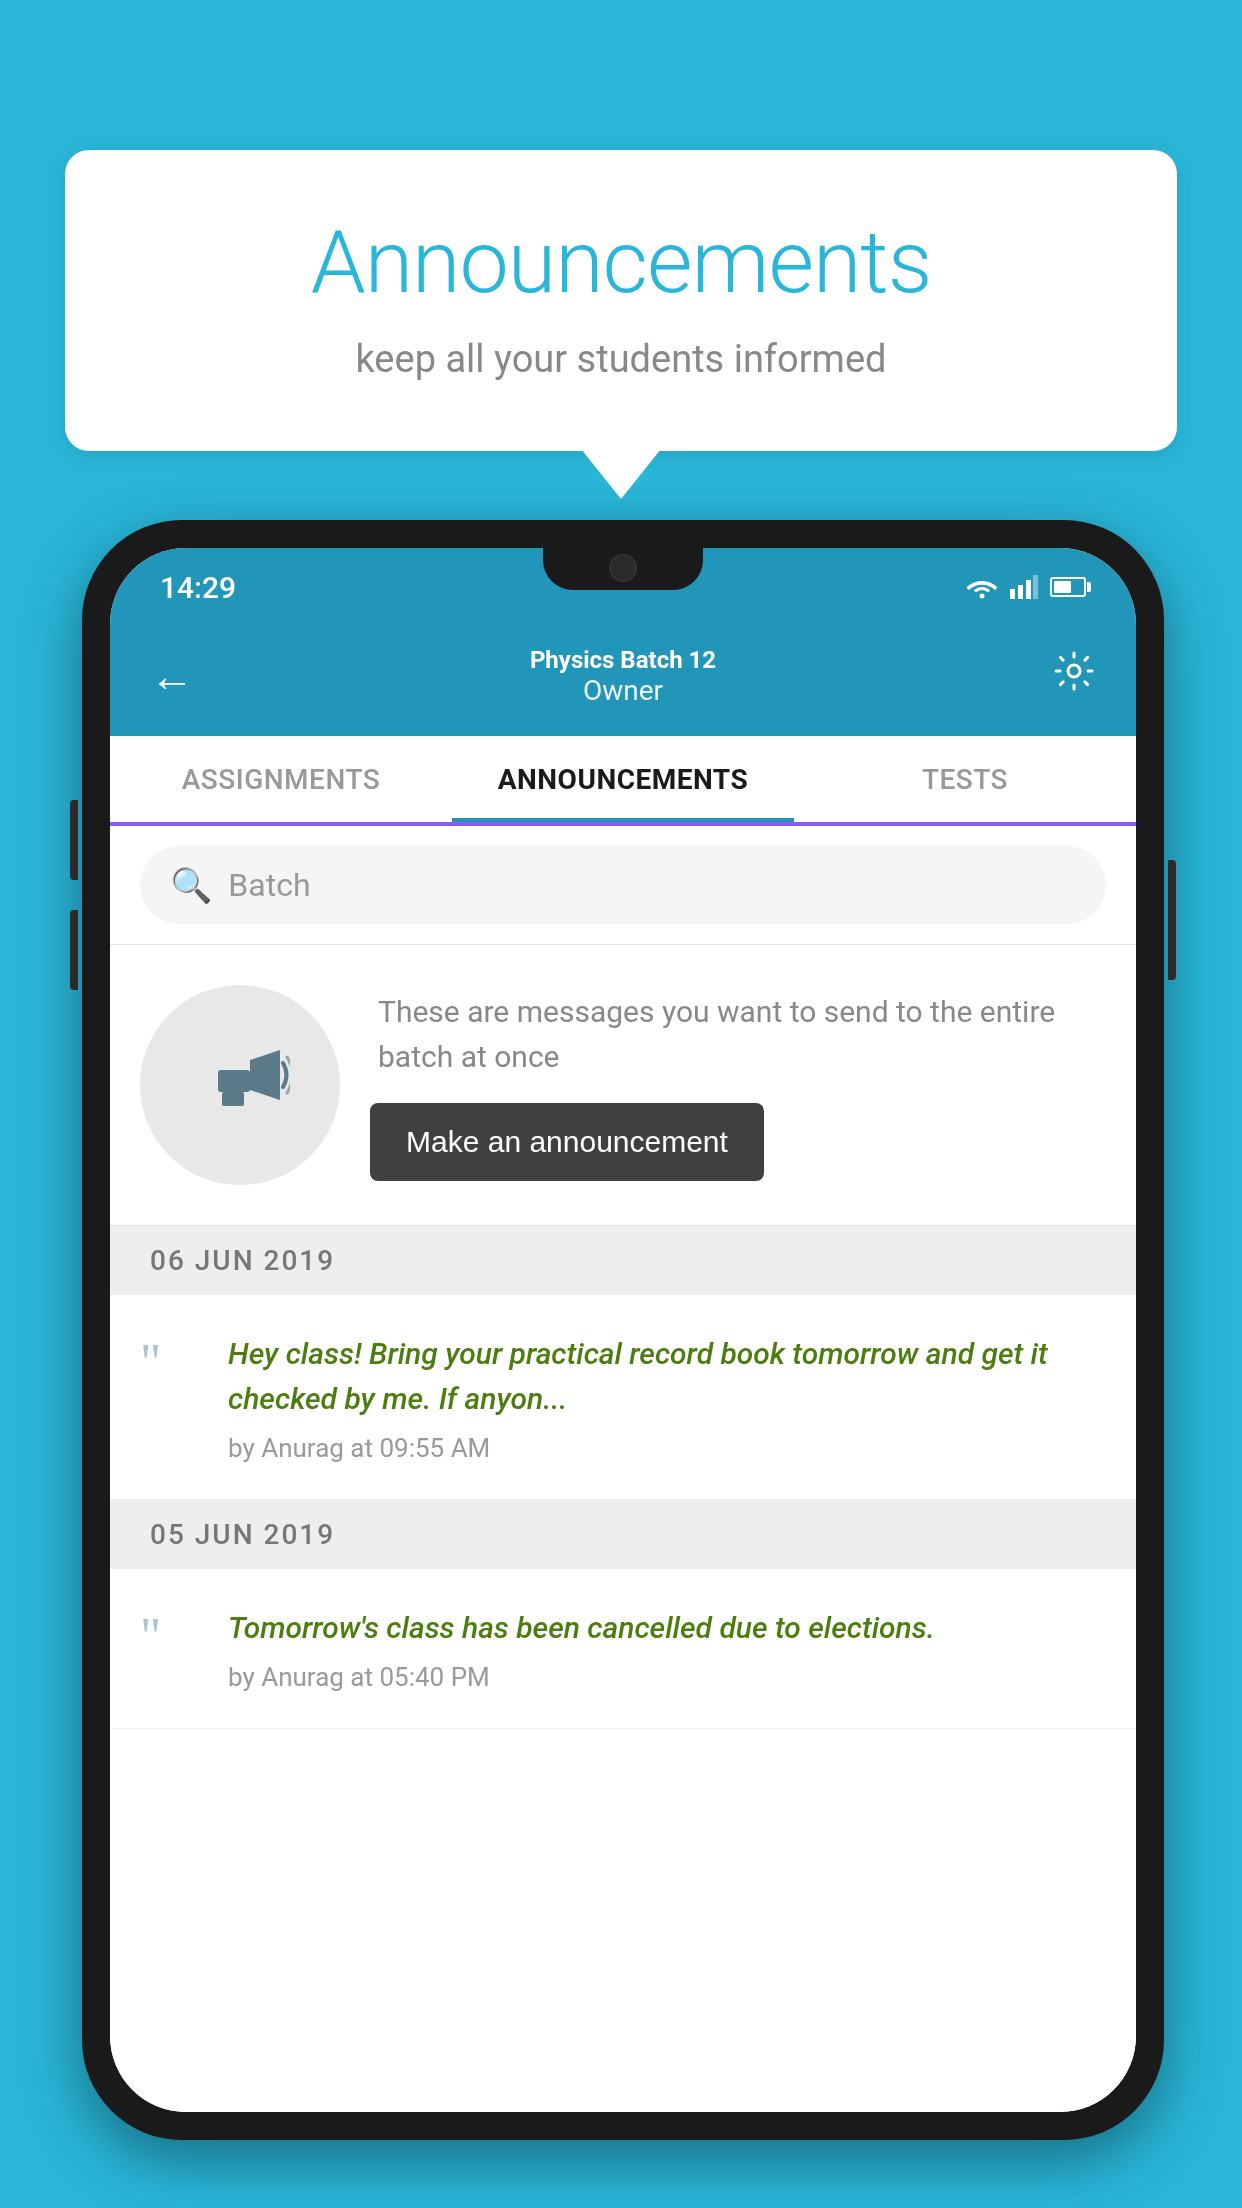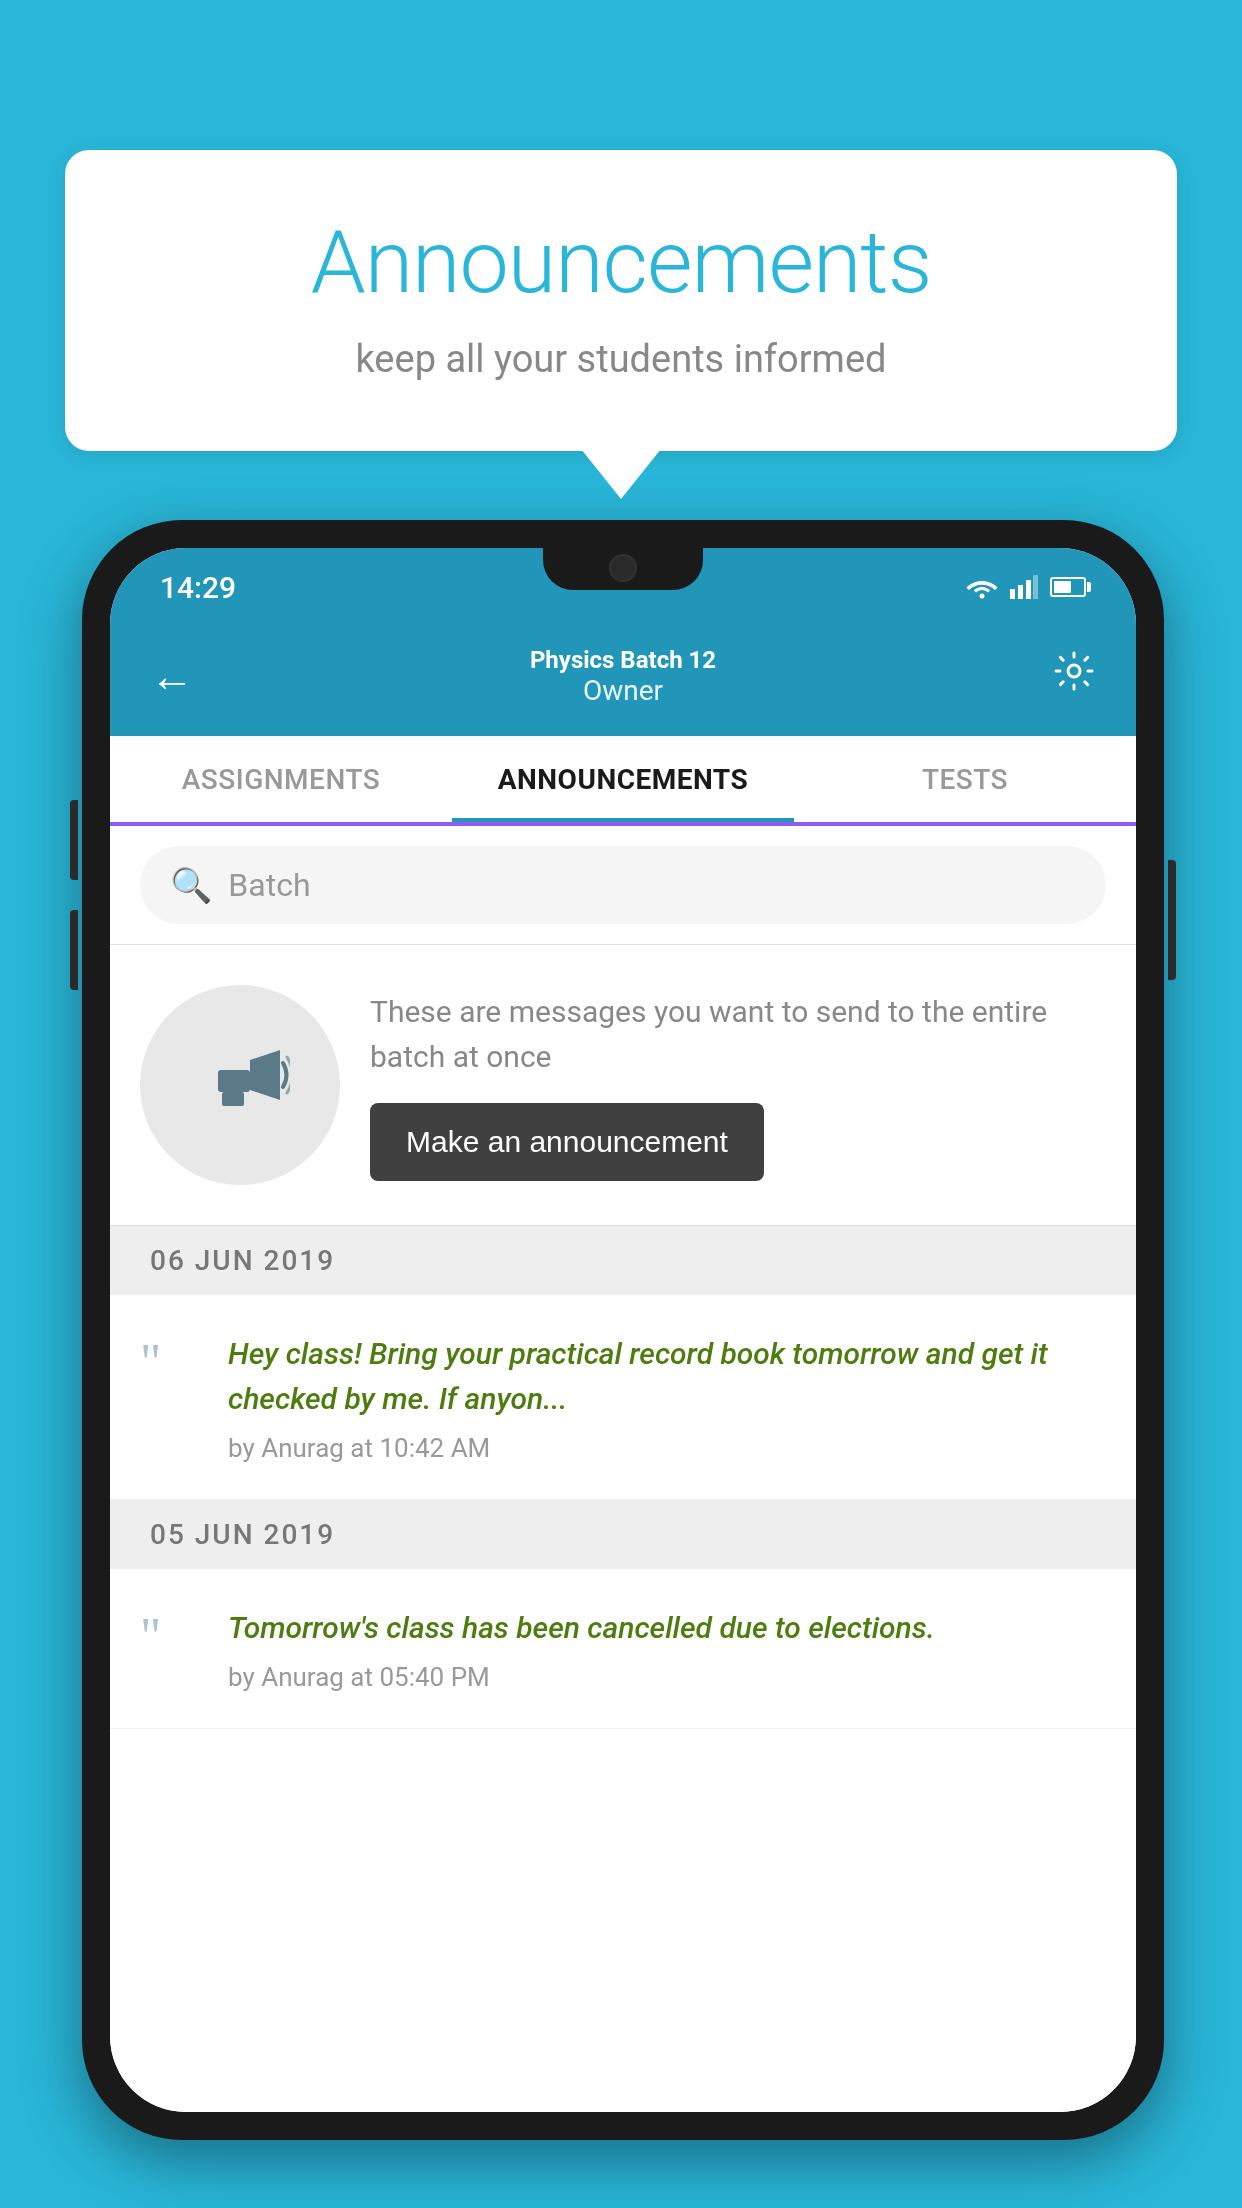--- a/index.html
+++ b/index.html
@@ -309,20 +309,21 @@
 
     .announcement-empty-right {
       flex: 1;
     }
 
     .announcement-empty-text {
       font-size: 30px;
       color: #888;
       line-height: 1.5;
       margin-bottom: 24px;
+      margin-left: 8px;
     }
 
     .make-announcement-btn {
       background: #404040;
       color: white;
       border: none;
       border-radius: 8px;
       padding: 22px 36px;
       font-size: 30px;
       font-weight: 500;
@@ -508,21 +509,21 @@
         </div>
 
         <div class="date-separator">
           <span>06  JUN  2019</span>
         </div>
 
         <div class="announcement-item">
           <div class="quote-icon">"</div>
           <div class="announcement-content">
             <div class="announcement-text">Hey class! Bring your practical record book tomorrow and get it checked by me. If anyon...</div>
-            <div class="announcement-meta">by Anurag at 10:42 AM</div>
+            <div class="announcement-meta">by Anurag at 09:55 AM</div>
           </div>
         </div>
 
         <div class="date-separator">
           <span>05  JUN  2019</span>
         </div>
 
         <div class="announcement-item">
           <div class="quote-icon">"</div>
           <div class="announcement-content">

